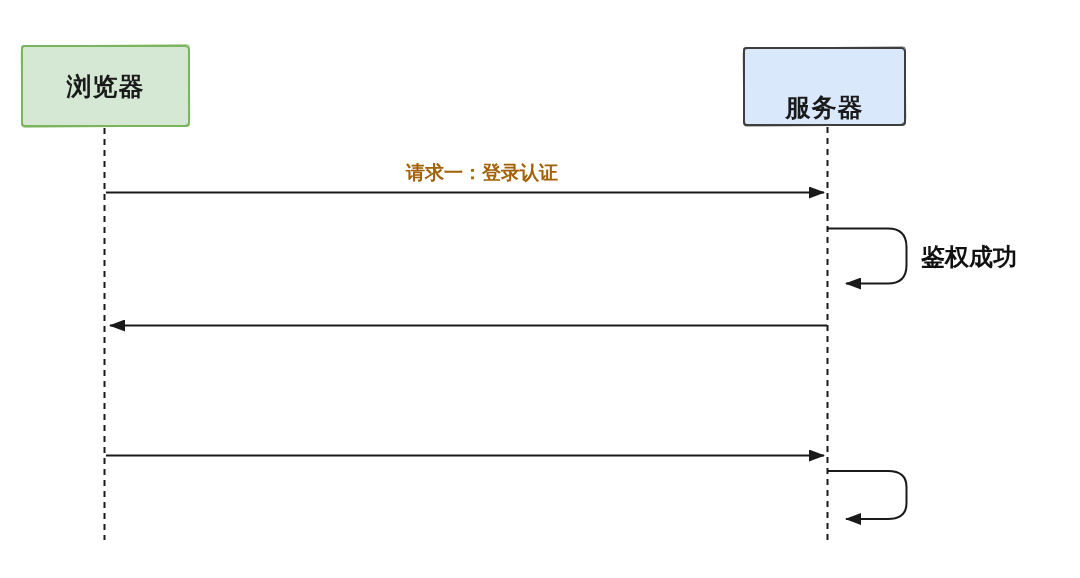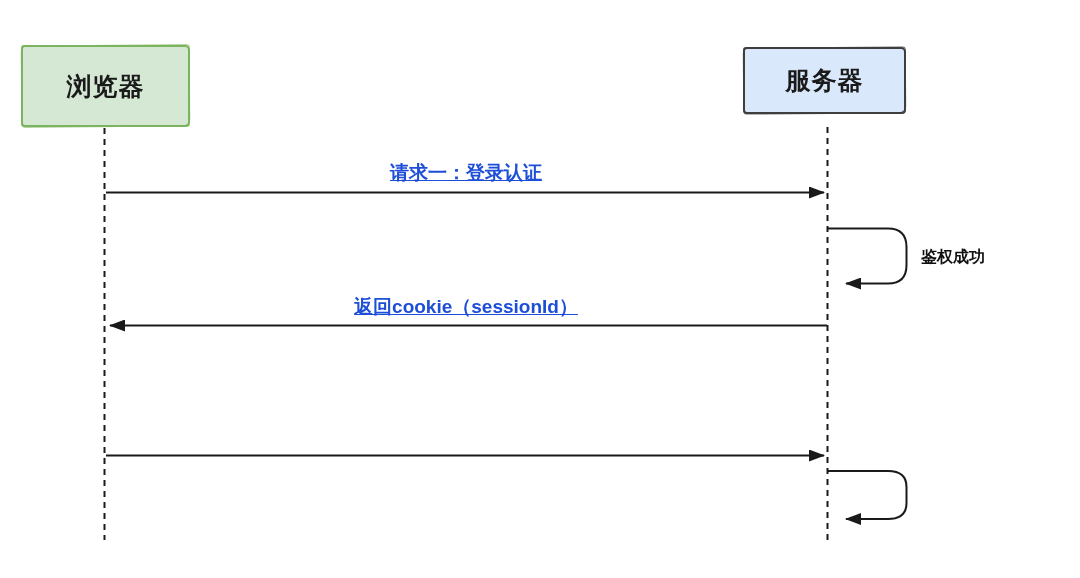--- a/index.html
+++ b/index.html
@@ -39,39 +39,38 @@
     position: absolute;
     inset: -2px;
     border: 1.5px solid;
     border-color: inherit;
     border-radius: 6px 3px 7px 4px;
     transform: rotate(-0.45deg);
     opacity: 0.75;
     pointer-events: none;
   }
   .actor-browser { left: 21px; top: 45px; width: 169px; height: 82px; }
-  .actor-server  { left: 743px; top: 47px; width: 163px; height: 67px; }
+  .actor-server  { left: 743px; top: 47px; width: 163px; height: 79px; align-items: flex-end; }
   .msg-label {
     position: absolute;
-    left: 160px;
+    left: 176px;
     width: 612px;
     text-align: center;
     font-size: 19px;
     font-weight: bold;
-    color: #1d4ed8;
+    color: #a16207;
     white-space: nowrap;
-    text-decoration: underline;
   }
   .msg1-label { top: 160px; }
   .msg2-label { top: 294px; }
   .msg3-label { top: 424px; }
   .loop-label {
     position: absolute;
     left: 921px;
-    font-size: 16px;
+    font-size: 24px;
     font-weight: bold;
     color: #111111;
     white-space: nowrap;
     line-height: 25px;
   }
   .loop1-label { top: 244px; }
   .loop2-label { top: 479px; }
   .loop-label span { display: block; }
 </style>
 </head>
@@ -104,17 +103,16 @@
     <span>浏览器</span>
   </div>
   <div class="actor actor-server" style="background-color: rgb(217, 232, 251); border-color: rgb(63, 63, 63);">
     <span>服务器</span>
   </div>
 
   <div class="msg-label msg1-label">请求一：登录认证</div>
 
   <div class="loop-label loop1-label">鉴权成功</div>
 
-  <div class="msg-label msg2-label">返回cookie（sessionId）</div>
 
 
 
 </div>
 
 </body></html>

